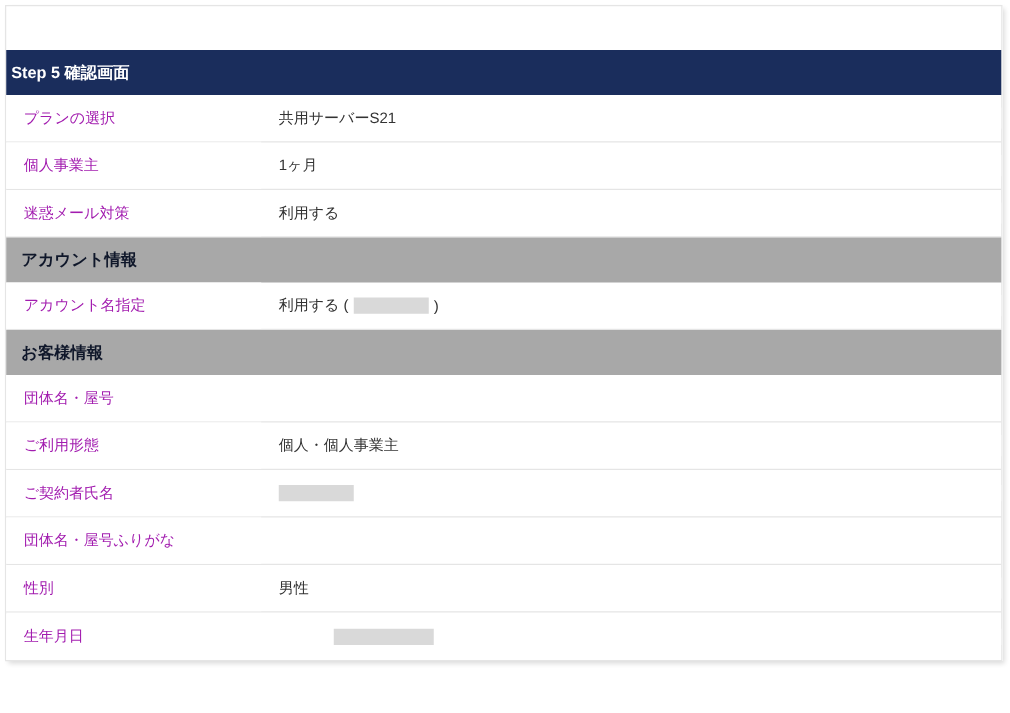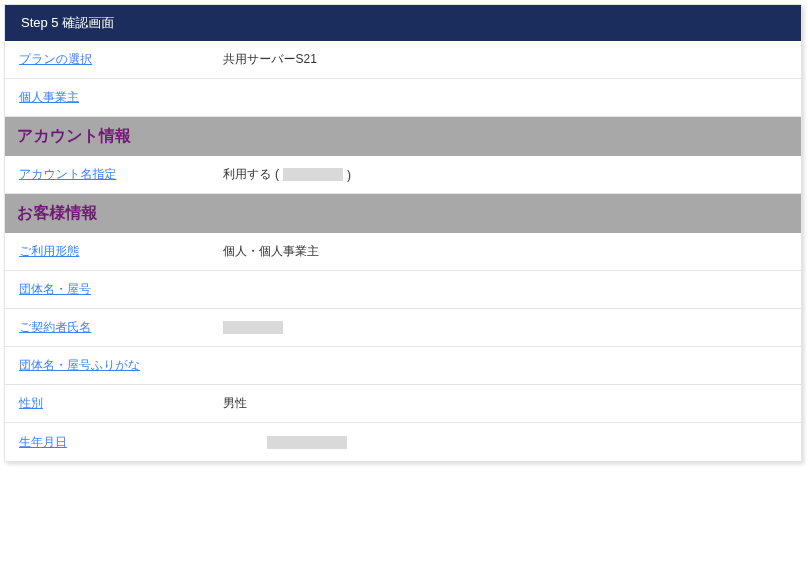--- a/index.html
+++ b/index.html
@@ -12,54 +12,54 @@
   }
   .container {
     width: 798px;
     margin: 4px 0 0 4px;
     border: 1px solid #e5e5e5;
     box-shadow: 2px 2px 4px rgba(0,0,0,0.15);
   }
   .header {
     background: #1a2d5c;
     color: #ffffff;
-    font-weight: normal;
+    font-weight: bold;
     font-size: 13px;
-    padding: 9px 16px;
+    padding: 9px 4px;
+    margin-top: 35px;
   }
   .row {
     display: flex;
     border-bottom: 1px solid #e5e5e5;
     min-height: 38px;
     align-items: center;
   }
   .row:last-child { border-bottom: none; gap: 44px; }
   .label {
     width: 204px;
     font-size: 12px;
-    color: #3b82f6;
+    color: #a21caf;
     padding: 10px 14px;
     background: #ffffff;
-    text-decoration: underline;
   }
   .value {
     flex: 1;
     font-size: 12px;
     color: #333333;
     padding: 0 14px;
     background: #ffffff;
     display: flex;
     align-items: center;
     gap: 4px;
   }
   .section {
     background: #a8a8a8;
-    color: #701a75;
+    color: #0f172a;
     font-weight: bold;
-    font-size: 16px;
+    font-size: 13px;
     padding: 9px 12px;
   }
   .redacted {
     display: inline-block;
     background: #d9d9d9;
     height: 13px;
     vertical-align: middle;
   }
   .redacted.w60 { width: 60px; }
   .redacted.w70 { width: 70px; }
@@ -73,46 +73,51 @@
   <div class="header">
     <span>Step 5 確認画面</span>
   </div>
 
   <div class="row">
     <div class="label">プランの選択</div>
     <div class="value">共用サーバーS21</div>
   </div>
   <div class="row">
     <div class="label">個人事業主</div>
+    <div class="value">1ヶ月</div>
+  </div>
+  <div class="row">
+    <div class="label">迷惑メール対策</div>
+    <div class="value">利用する</div>
   </div>
 
   <div class="section">
     <span>アカウント情報</span>
   </div>
 
   <div class="row">
     <div class="label">アカウント名指定</div>
     <div class="value">
       <span>利用する (</span>
       <span class="redacted w60"></span>
       <span>)</span>
     </div>
   </div>
 
   <div class="section">
     <span>お客様情報</span>
   </div>
 
   <div class="row">
+    <div class="label">団体名・屋号</div>
+    <div class="value"></div>
+  </div>
+  <div class="row">
     <div class="label">ご利用形態</div>
     <div class="value">個人・個人事業主</div>
-  </div>
-  <div class="row">
-    <div class="label">団体名・屋号</div>
-    <div class="value"></div>
   </div>
   <div class="row">
     <div class="label">ご契約者氏名</div>
     <div class="value">
       <span class="redacted w60"></span>
     </div>
   </div>
   <div class="row">
     <div class="label">団体名・屋号ふりがな</div>
     <div class="value"></div>

